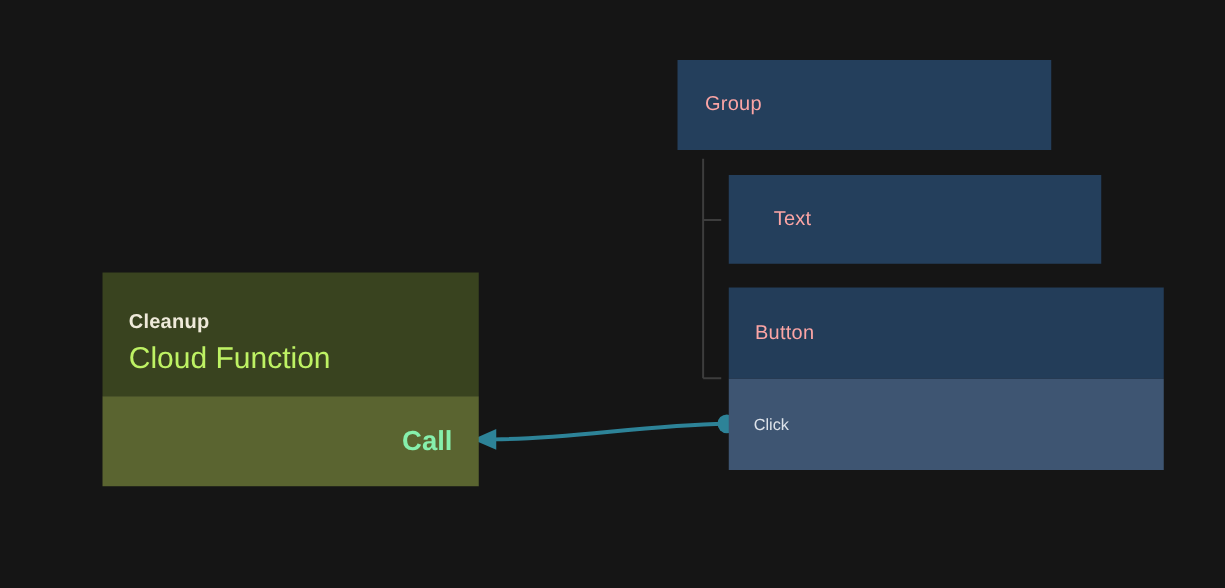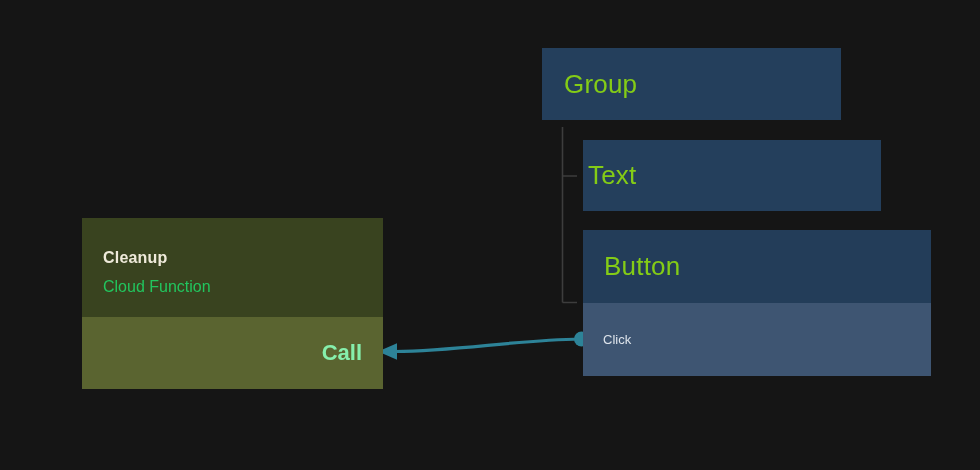--- a/index.html
+++ b/index.html
@@ -35,22 +35,22 @@
     padding: 25px 21px 0 21px;
   }
   .cleanup-title {
     color: #efeada;
     font-size: 16px;
     font-weight: 700;
     line-height: 29px;
     letter-spacing: 0.2px;
   }
   .cleanup-subtitle {
-    color: #22c55e;
-    font-size: 16px;
+    color: #bef264;
+    font-size: 24px;
     font-weight: 400;
     line-height: 29px;
   }
   .cleanup-port-row {
     background: #5a6430;
     flex: 1;
     display: flex;
     align-items: center;
     justify-content: flex-end;
     padding-right: 21px;
@@ -72,21 +72,21 @@
     padding-left: 22px;
   }
   .node-text {
     left: 583px;
     top: 140px;
     width: 298px;
     height: 71px;
     background: #243f5c;
     display: flex;
     align-items: center;
-    padding-left: 5px;
+    padding-left: 36px;
   }
   .node-button {
     left: 583px;
     top: 230px;
     width: 348px;
     height: 146px;
     display: flex;
     flex-direction: column;
   }
   .button-header {
@@ -97,22 +97,22 @@
     padding-left: 21px;
   }
   .button-port-row {
     background: #3e5572;
     flex: 1;
     display: flex;
     align-items: center;
     padding-left: 20px;
   }
   .blue-label {
-    color: #84cc16;
-    font-size: 26px;
+    color: #fca5a5;
+    font-size: 16px;
     font-weight: 500;
     letter-spacing: 0.2px;
   }
   .click-label {
     color: #dde3ea;
     font-size: 13px;
     font-weight: 400;
   }
   
   .edge-layer {

